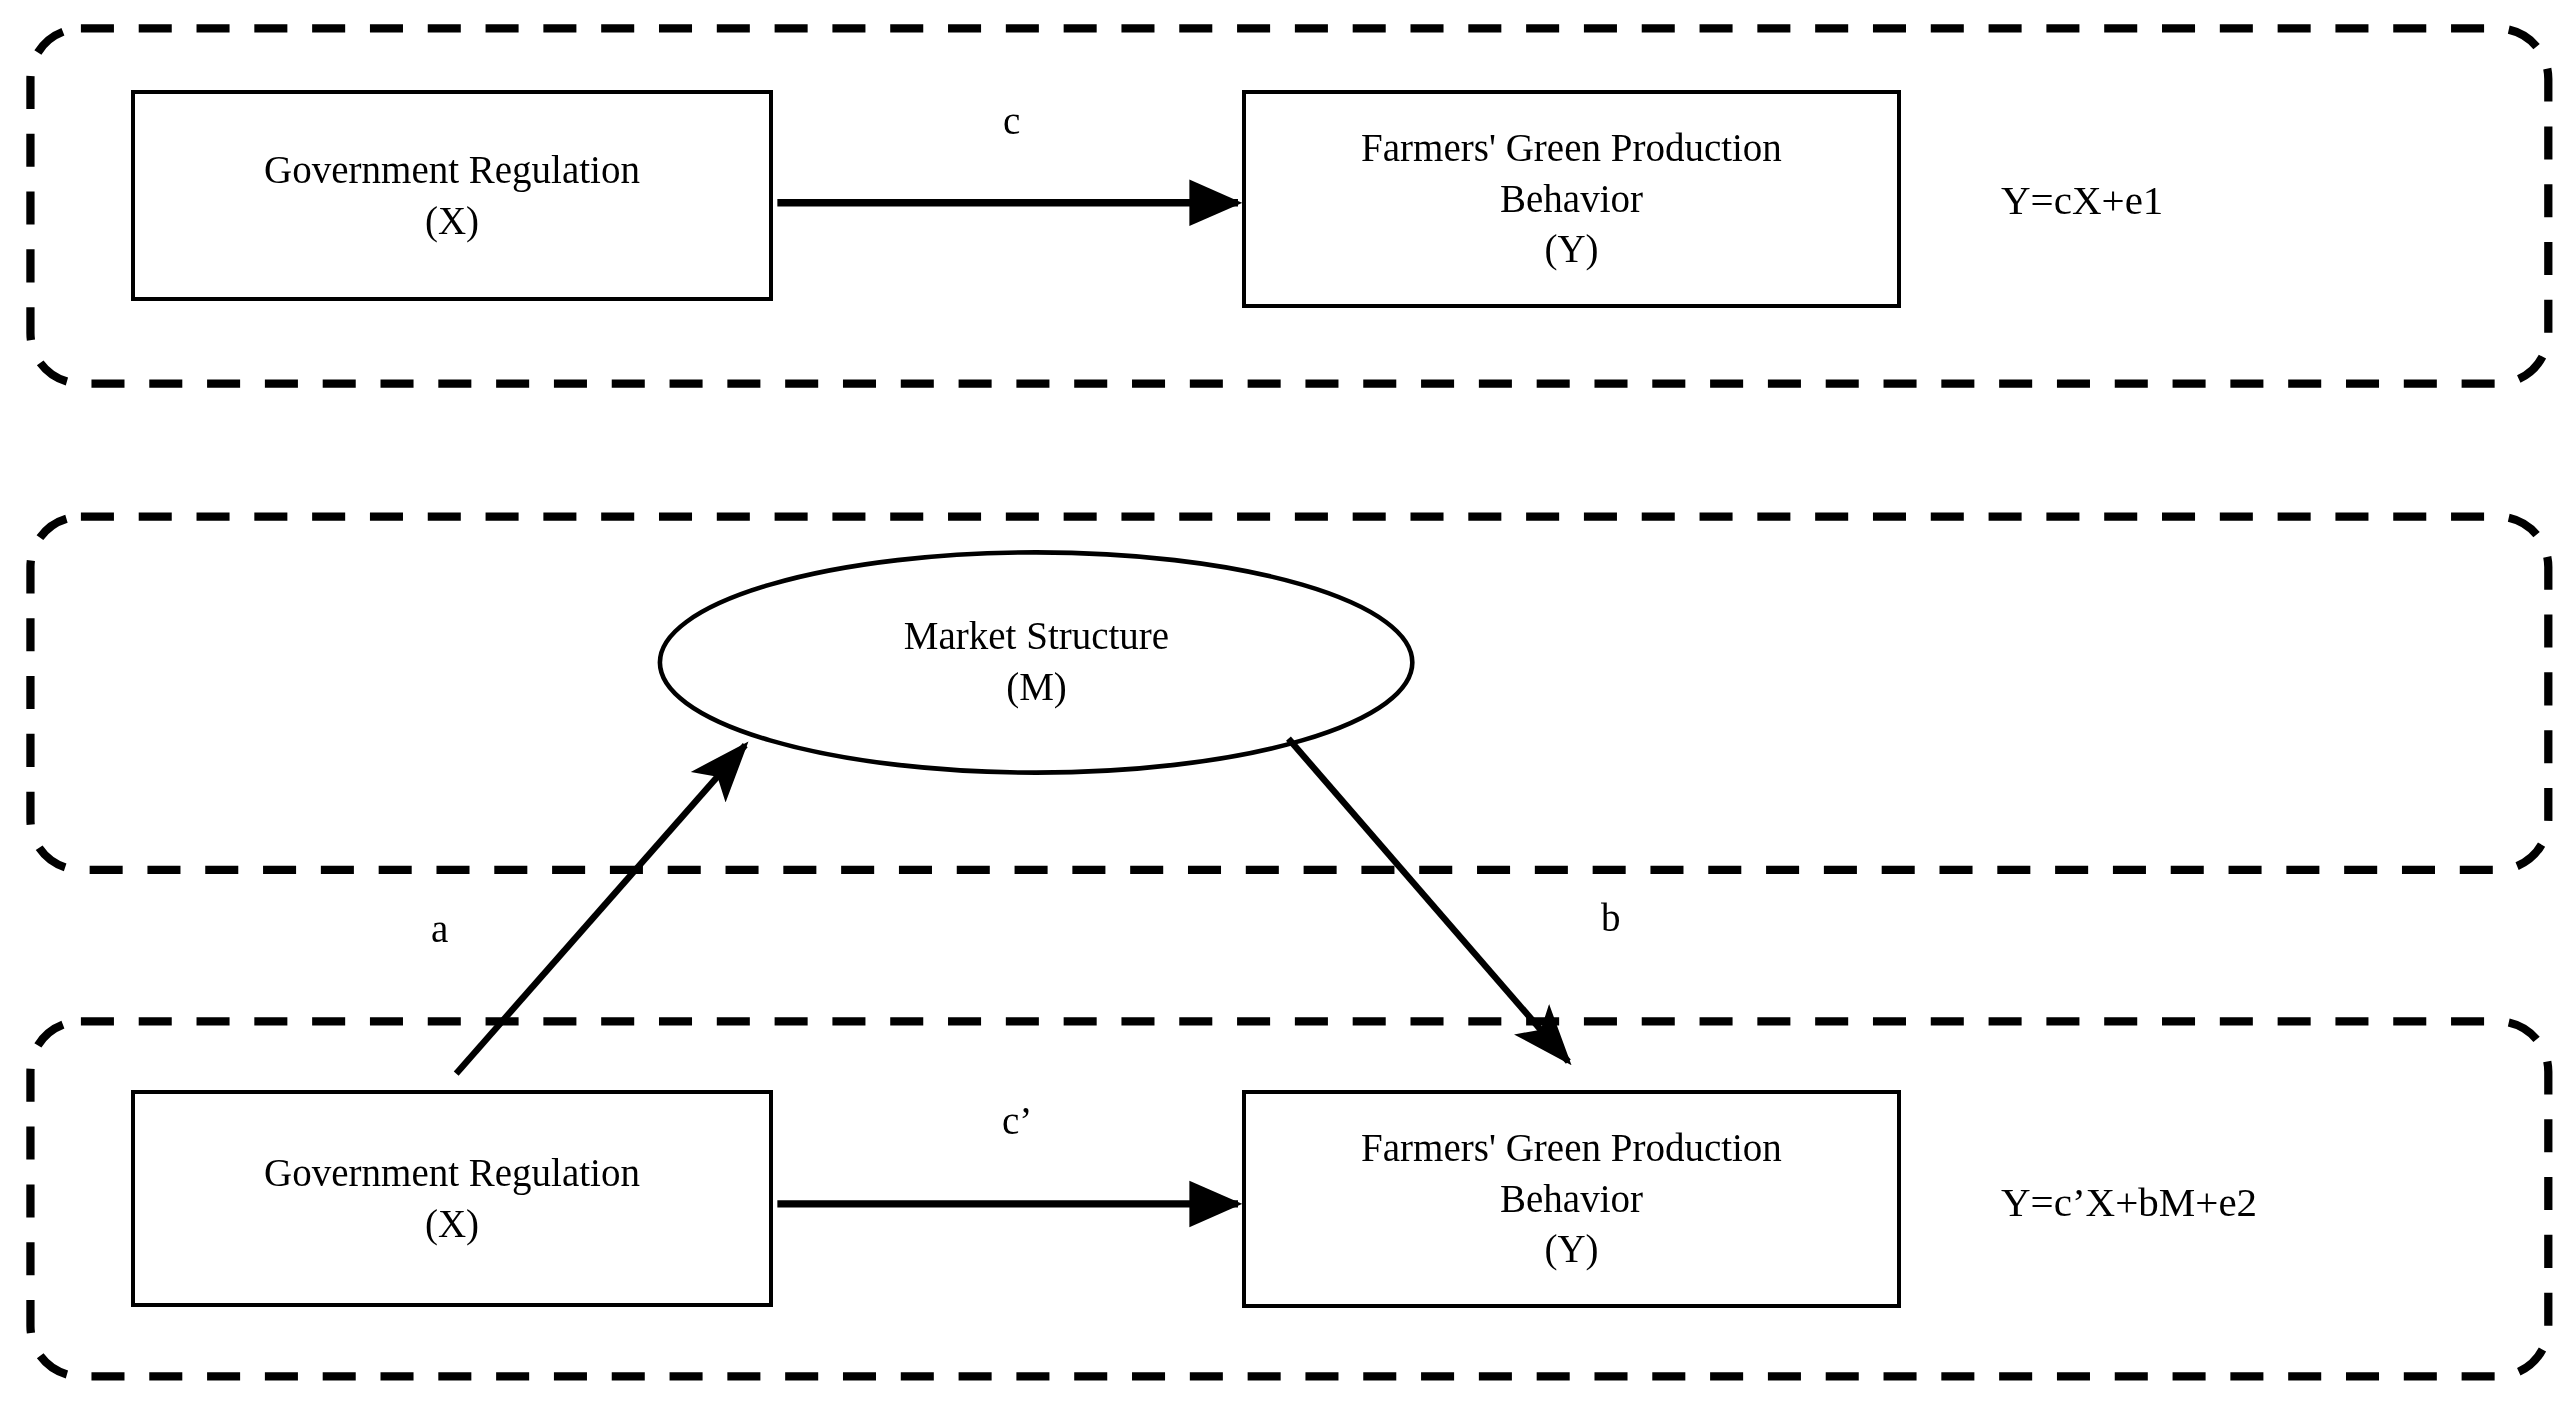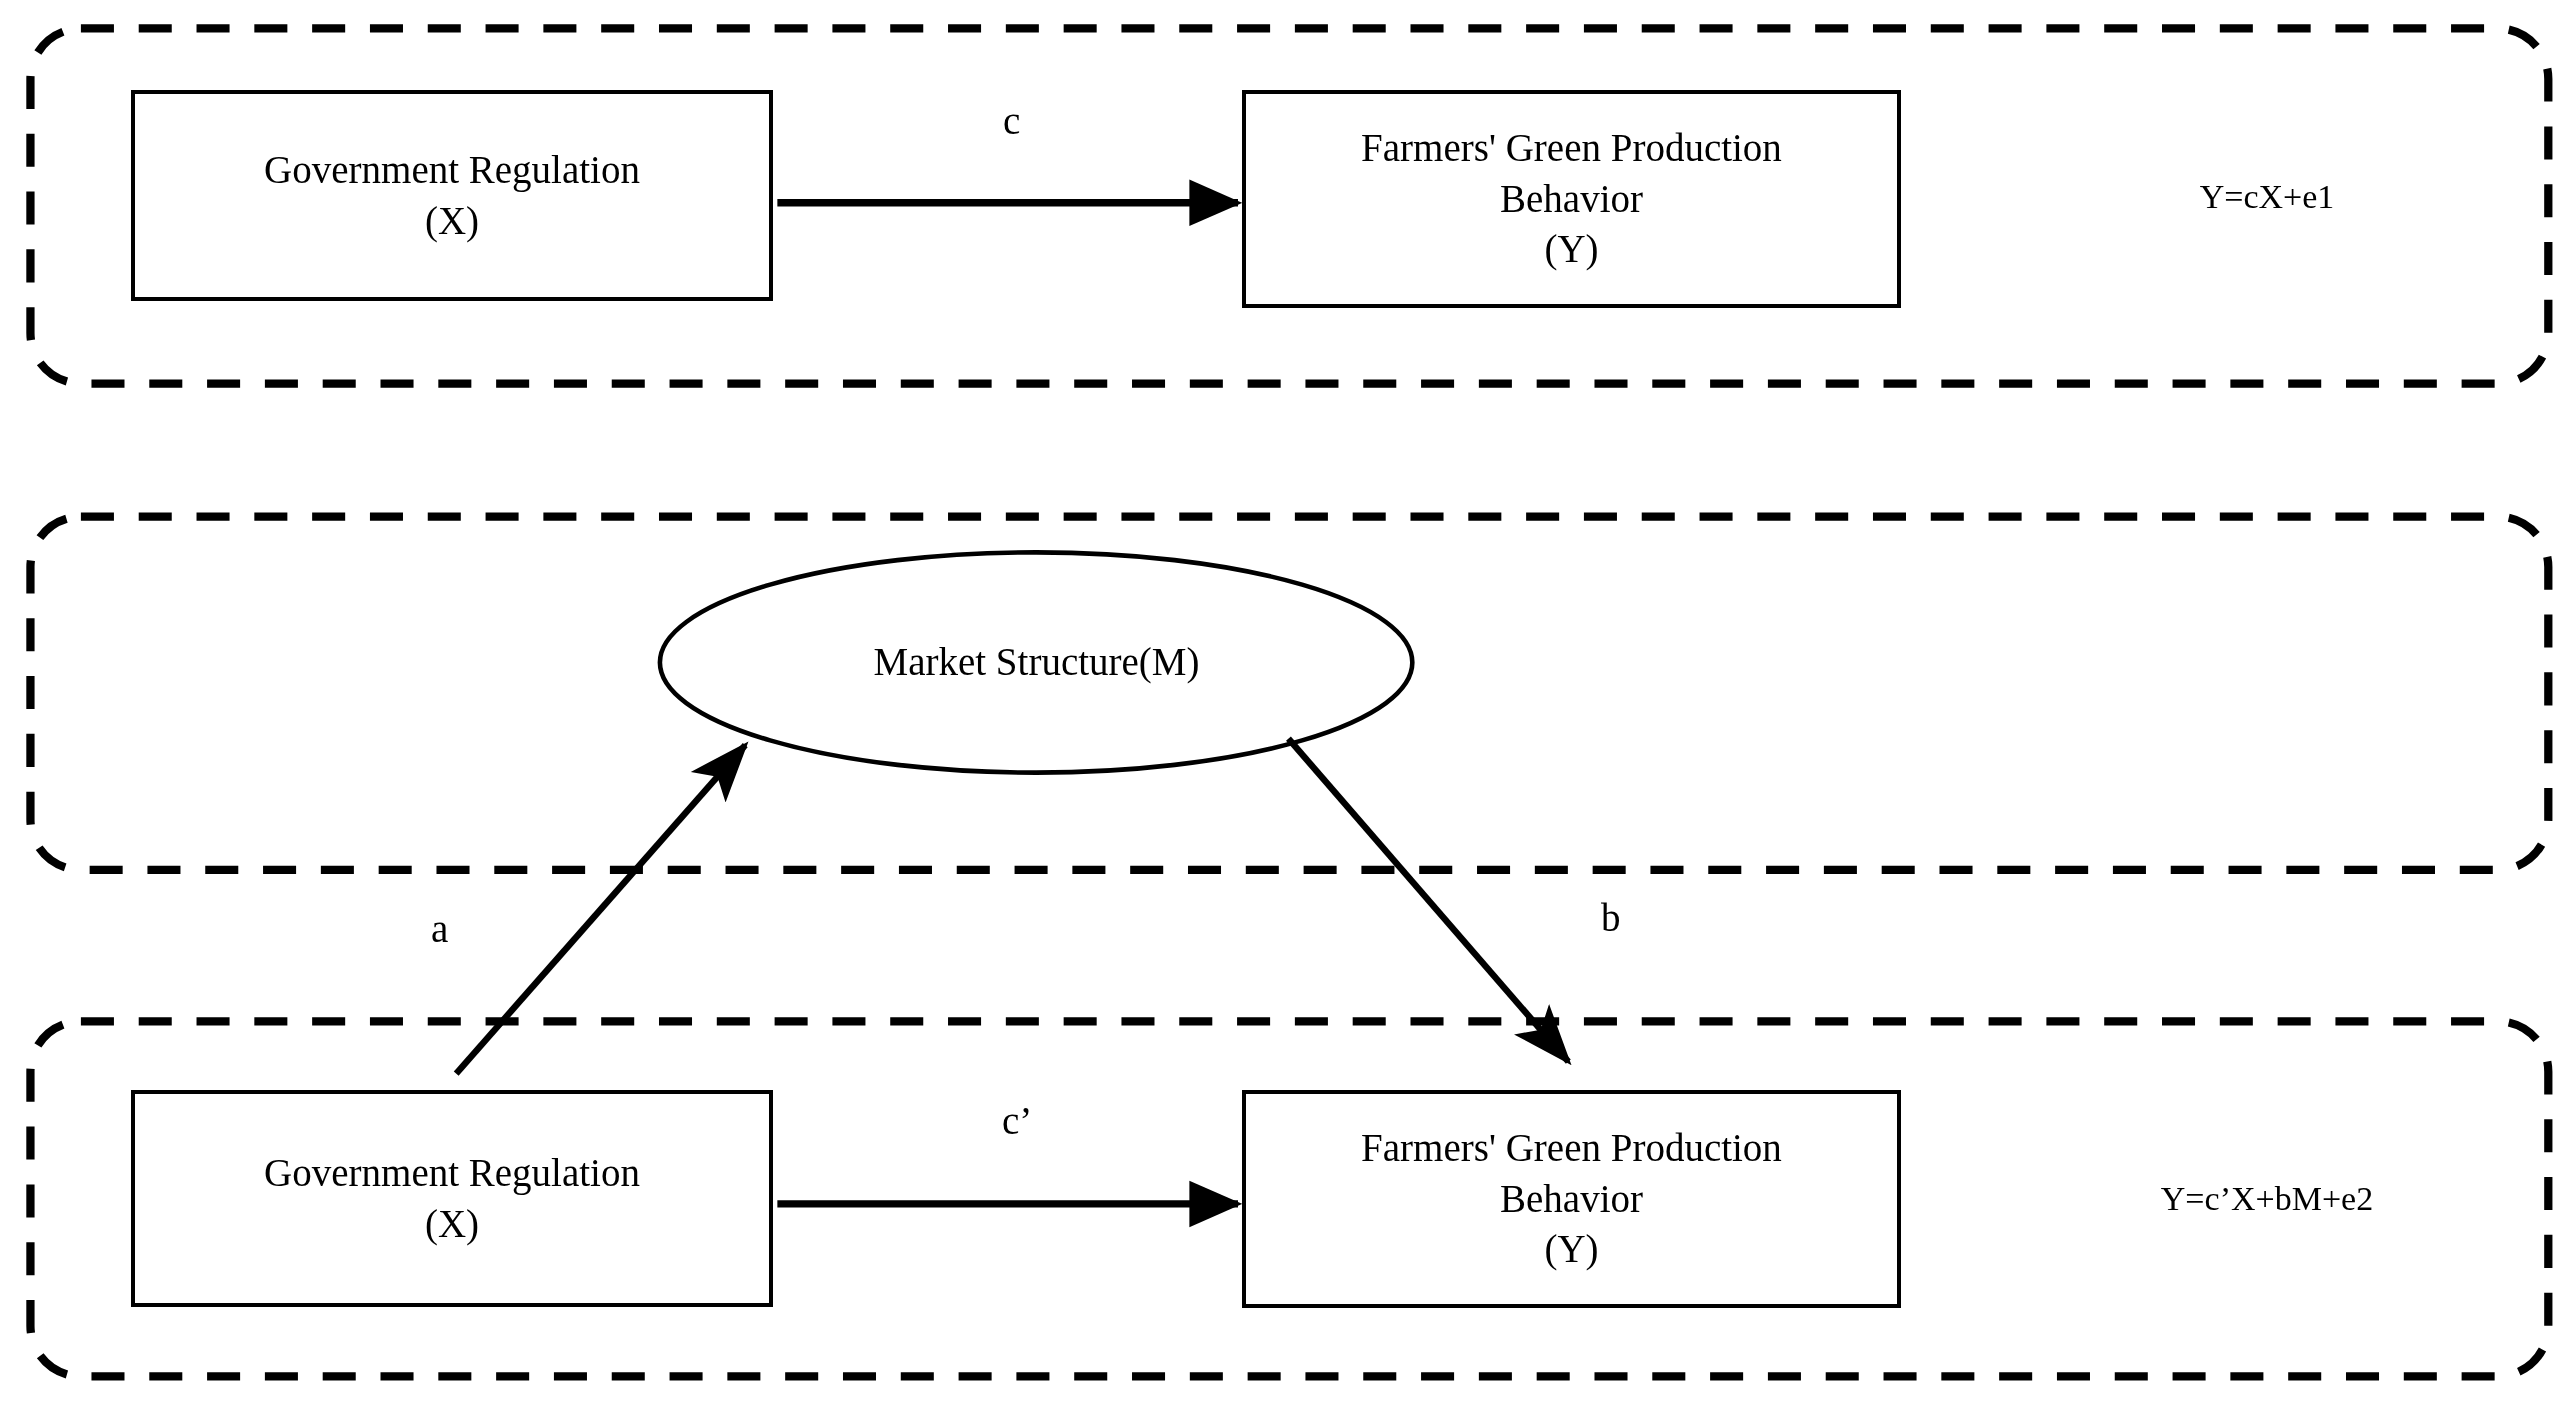--- a/index.html
+++ b/index.html
@@ -43,43 +43,43 @@
     align-items: center;
     justify-content: center;
     text-align: center;
     line-height: 1.30;
     font-size: 39px;
   }
   .node-ellipse {
     position: absolute;
     box-sizing: border-box;
     display: flex;
+    flex-direction: column;
     align-items: center;
     justify-content: center;
     text-align: center;
     line-height: 1.30;
     font-size: 39px;
     pointer-events: none;
   }
   .node-line {
     display: block;
     white-space: nowrap;
   }
   .edge-label {
     position: absolute;
     font-size: 39px;
     line-height: 1;
     white-space: nowrap;
   }
   .equation-label {
     position: absolute;
-    font-size: 34px;
+    font-size: 41px;
     line-height: 1;
     white-space: nowrap;
-    text-align: center;
   }
 </style>
 </head>
 <body>
 
 <div id="diagram-root">
 
   <svg id="diagram-svg" viewBox="0 0 2807 1529" xmlns="http://www.w3.org/2000/svg">
     <defs>
       <marker id="arrowSolid" viewBox="0 0 10 10" refX="9.2" refY="5" markerWidth="7.2" markerHeight="7.2" orient="auto-start-reverse">

